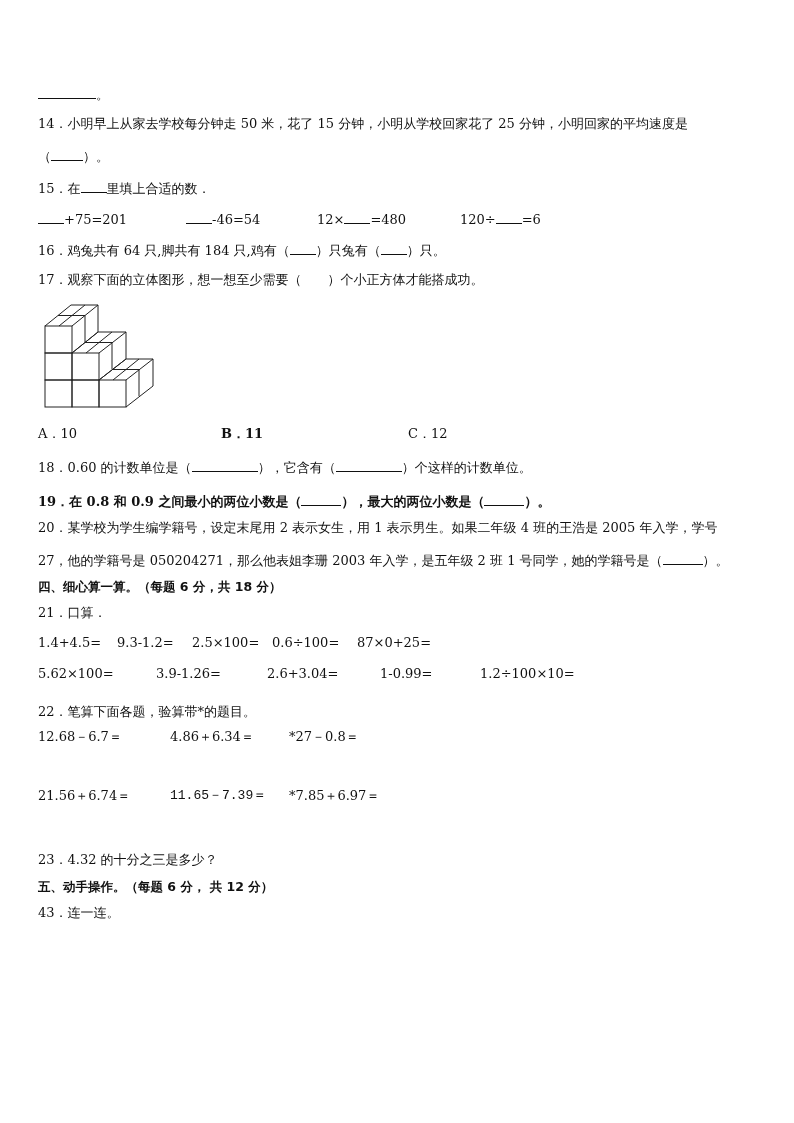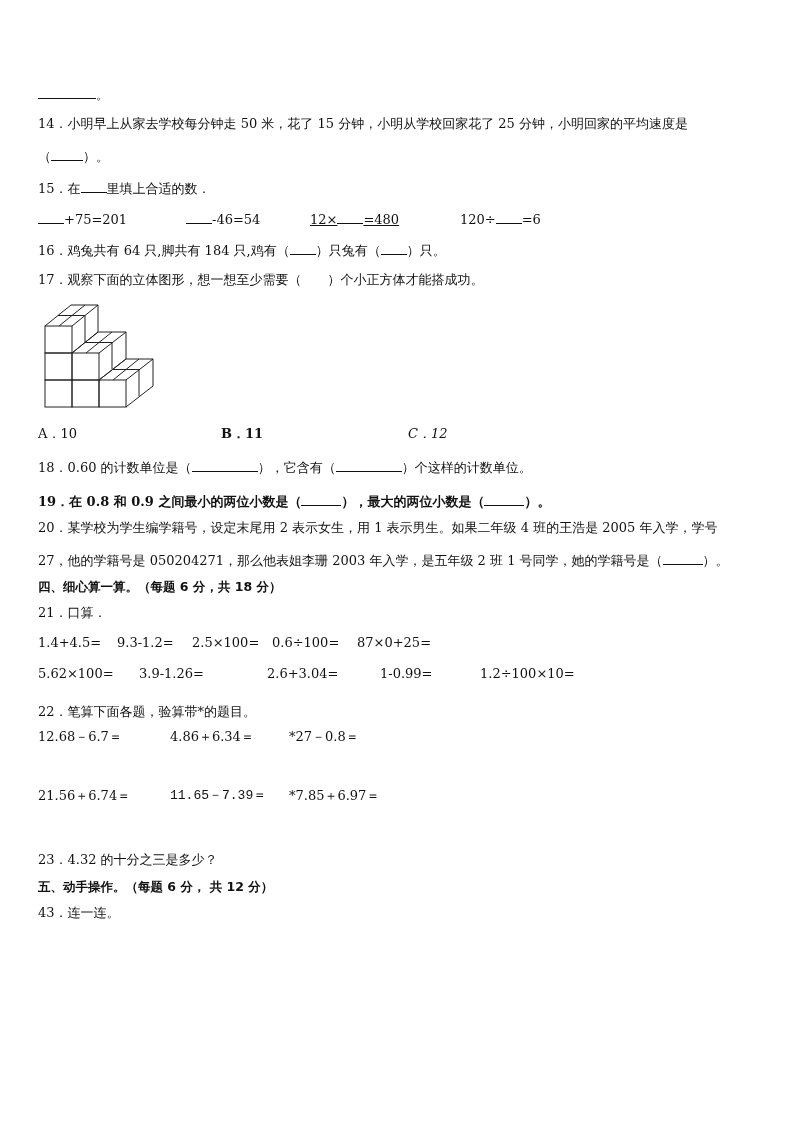--- a/index.html
+++ b/index.html
@@ -23,21 +23,21 @@
 <div class="line" style="top:146px;">
   <span>（</span><span class="blank" style="width:32px;"></span><span>）。</span>
 </div>
 
 <div class="line" style="top:178px;">
   <span>15．在</span><span class="blank" style="width:26px;"></span><span>里填上合适的数．</span>
 </div>
 <div class="row" style="top:209px; width:720px; height:18px;">
   <span class="cell" style="left:0;"><span class="blank" style="width:26px;"></span><span>+75=201</span></span>
   <span class="cell" style="left:148px;"><span class="blank" style="width:26px;"></span><span>-46=54</span></span>
-  <span class="cell" style="left:272px;text-decoration:underline;"><span>12×</span><span class="blank" style="width:26px;"></span><span>=480</span></span>
+  <span class="cell" style="left:279px;"><span>12×</span><span class="blank" style="width:26px;"></span><span>=480</span></span>
   <span class="cell" style="left:422px;"><span>120÷</span><span class="blank" style="width:26px;"></span><span>=6</span></span>
 </div>
 
 <div class="line" style="top:240px;">
   <span>16．鸡兔共有 64 只,脚共有 184 只,鸡有（</span><span class="blank" style="width:26px;"></span><span>）只兔有（</span><span class="blank" style="width:26px;"></span><span>）只。</span>
 </div>
 
 <div class="line" style="top:271px;">17．观察下面的立体图形，想一想至少需要（　　）个小正方体才能搭成功。</div>
 
 <svg class="figure" viewBox="0 0 125 115">
@@ -71,21 +71,21 @@
     <line x1="99" y1="59" x2="73" y2="80"></line>
 
     <polyline points="113,59 113,86 86,107"></polyline>
     <line x1="99" y1="69.5" x2="99" y2="96"></line>
   </g>
 </svg>
 
 <div class="row" style="top:425px; width:720px; height:18px;text-align:right;">
   <span class="cell" style="left:0;">A．10</span>
   <span class="cell" style="left:183px;font-weight:bold;">B．11</span>
-  <span class="cell" style="left:370px;font-style:italic;">C．12</span>
+  <span class="cell" style="left:370px;">C．12</span>
 </div>
 
 <div class="line" style="top:457px;">
   <span>18．0.60 的计数单位是（</span><span class="blank" style="width:66px;"></span><span>），它含有（</span><span class="blank" style="width:66px;"></span><span>）个这样的计数单位。</span>
 </div>
 
 <div class="line" style="top:491px;font-weight:bold;">
   <span>19．在 0.8 和 0.9 之间最小的两位小数是（</span><span class="blank" style="width:40px;"></span><span>），最大的两位小数是（</span><span class="blank" style="width:40px;"></span><span>）。</span>
 </div>
 
@@ -99,21 +99,21 @@
 <div class="line" style="top:604px;">21．口算．</div>
 <div class="row" style="top:634px; width:720px; height:18px;">
   <span class="cell" style="left:0;">1.4+4.5=</span>
   <span class="cell" style="left:79px;">9.3-1.2=</span>
   <span class="cell" style="left:154px;">2.5×100=</span>
   <span class="cell" style="left:234px;">0.6÷100=</span>
   <span class="cell" style="left:319px;">87×0+25=</span>
 </div>
 <div class="row" style="top:665px; width:720px; height:18px;">
   <span class="cell" style="left:0;">5.62×100=</span>
-  <span class="cell" style="left:101px;">3.9-1.26=</span>
+  <span class="cell" style="left:118px;">3.9-1.26=</span>
   <span class="cell" style="left:229px;">2.6+3.04=</span>
   <span class="cell" style="left:342px;">1-0.99=</span>
   <span class="cell" style="left:442px;">1.2÷100×10=</span>
 </div>
 
 <div class="line" style="top:703px;">22．笔算下面各题，验算带*的题目。</div>
 <div class="row" style="top:728px; width:720px; height:18px;">
   <span class="cell" style="left:0;">12.68－6.7＝</span>
   <span class="cell" style="left:132px;">4.86＋6.34＝</span>
   <span class="cell" style="left:251px;">*27－0.8＝</span>

